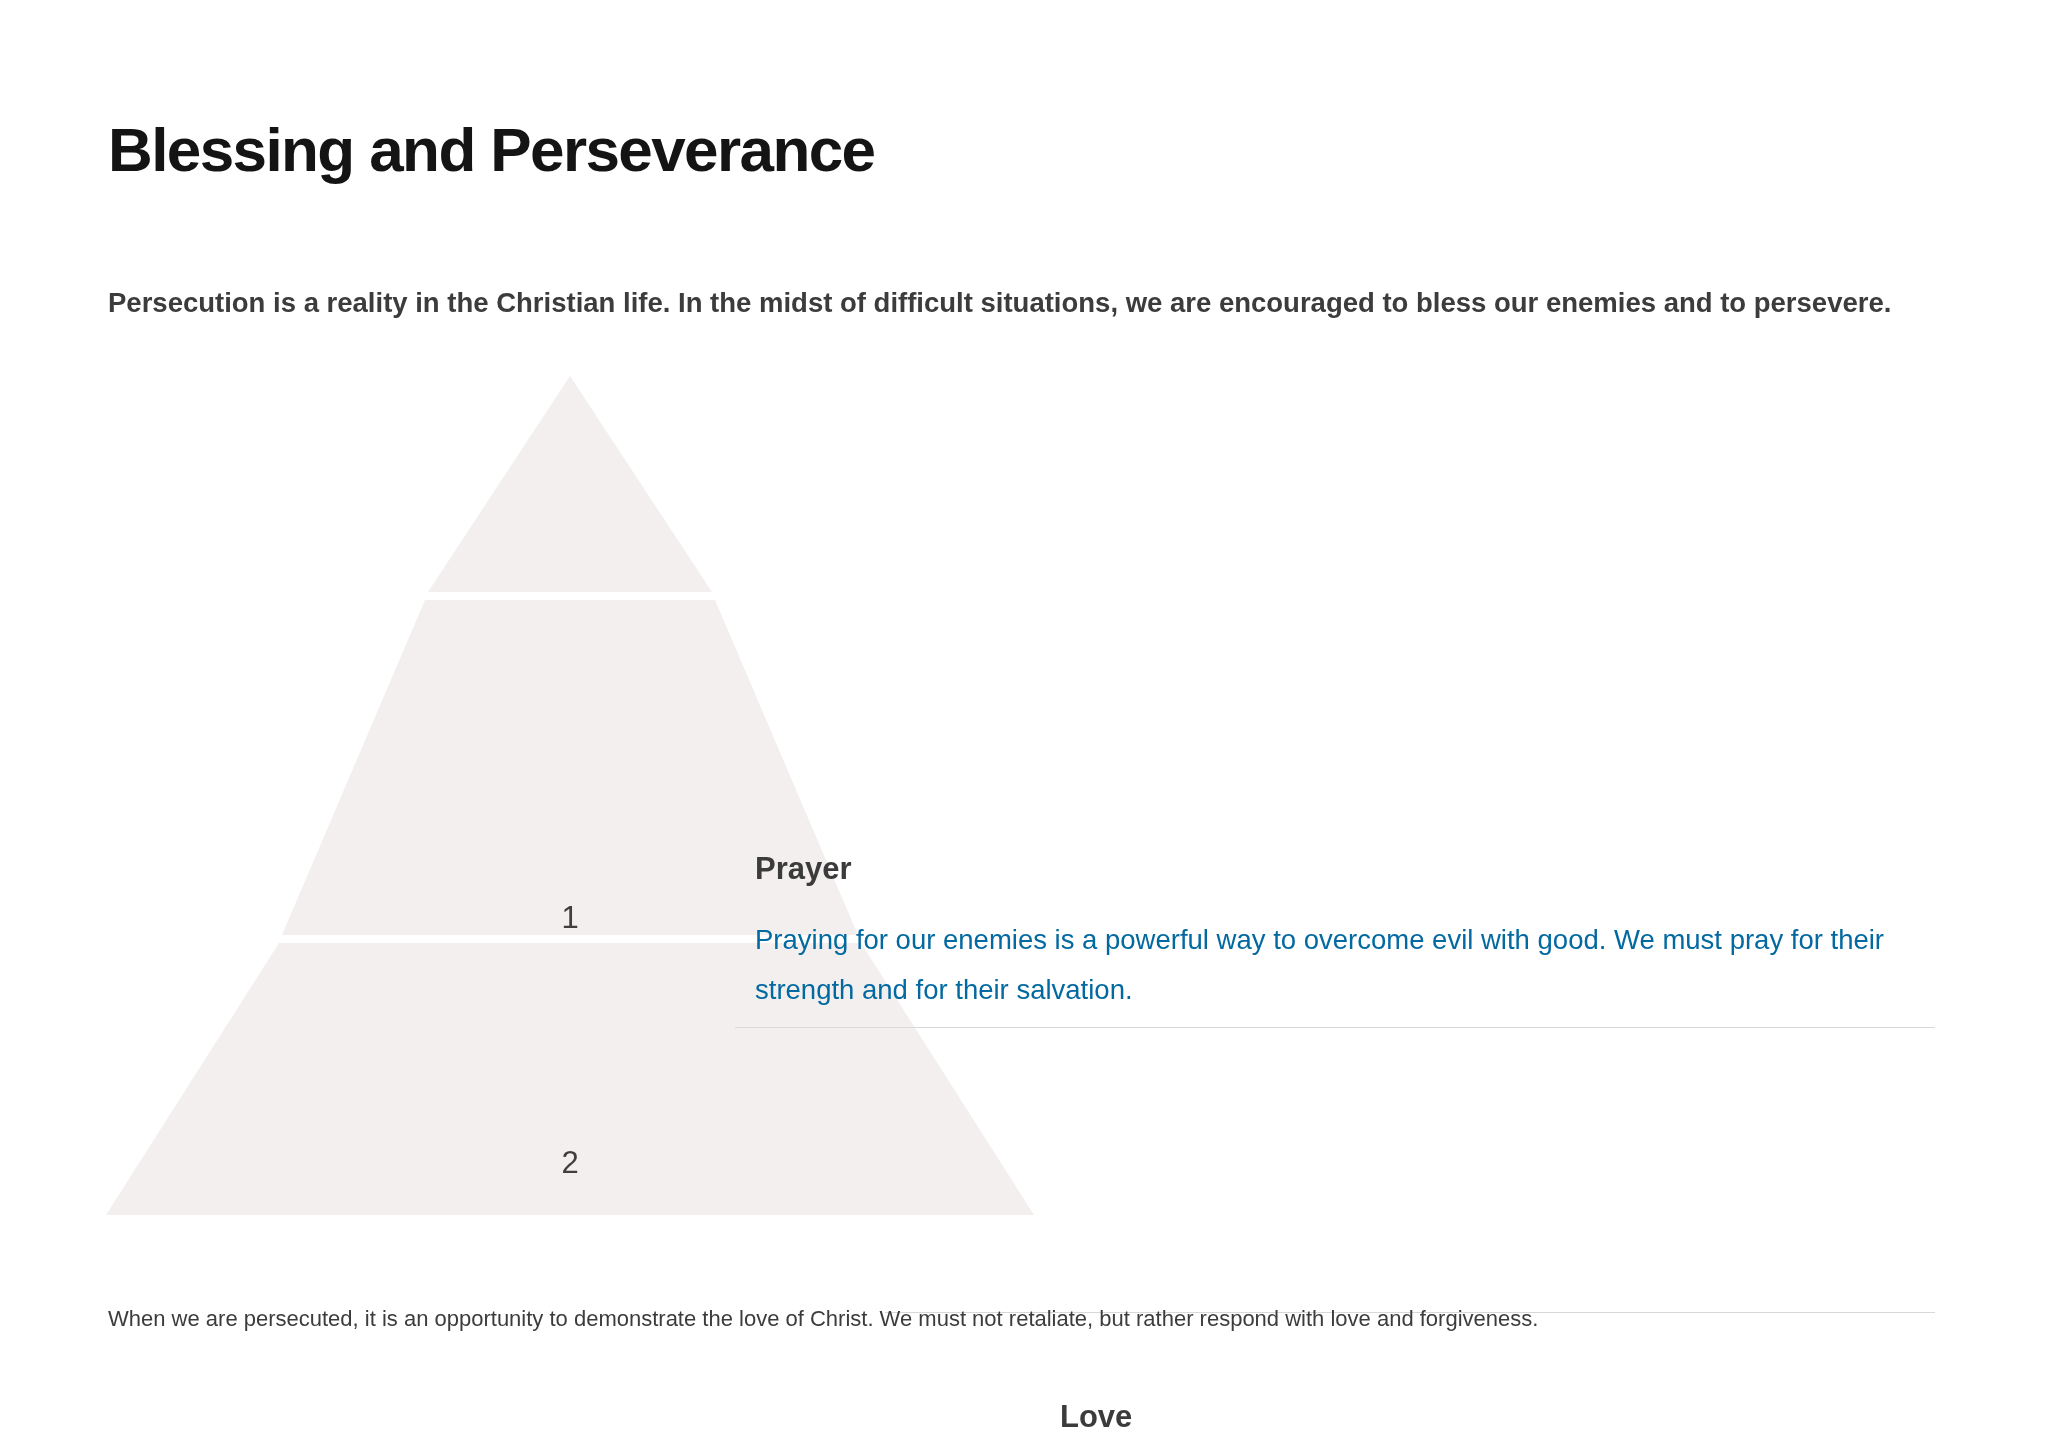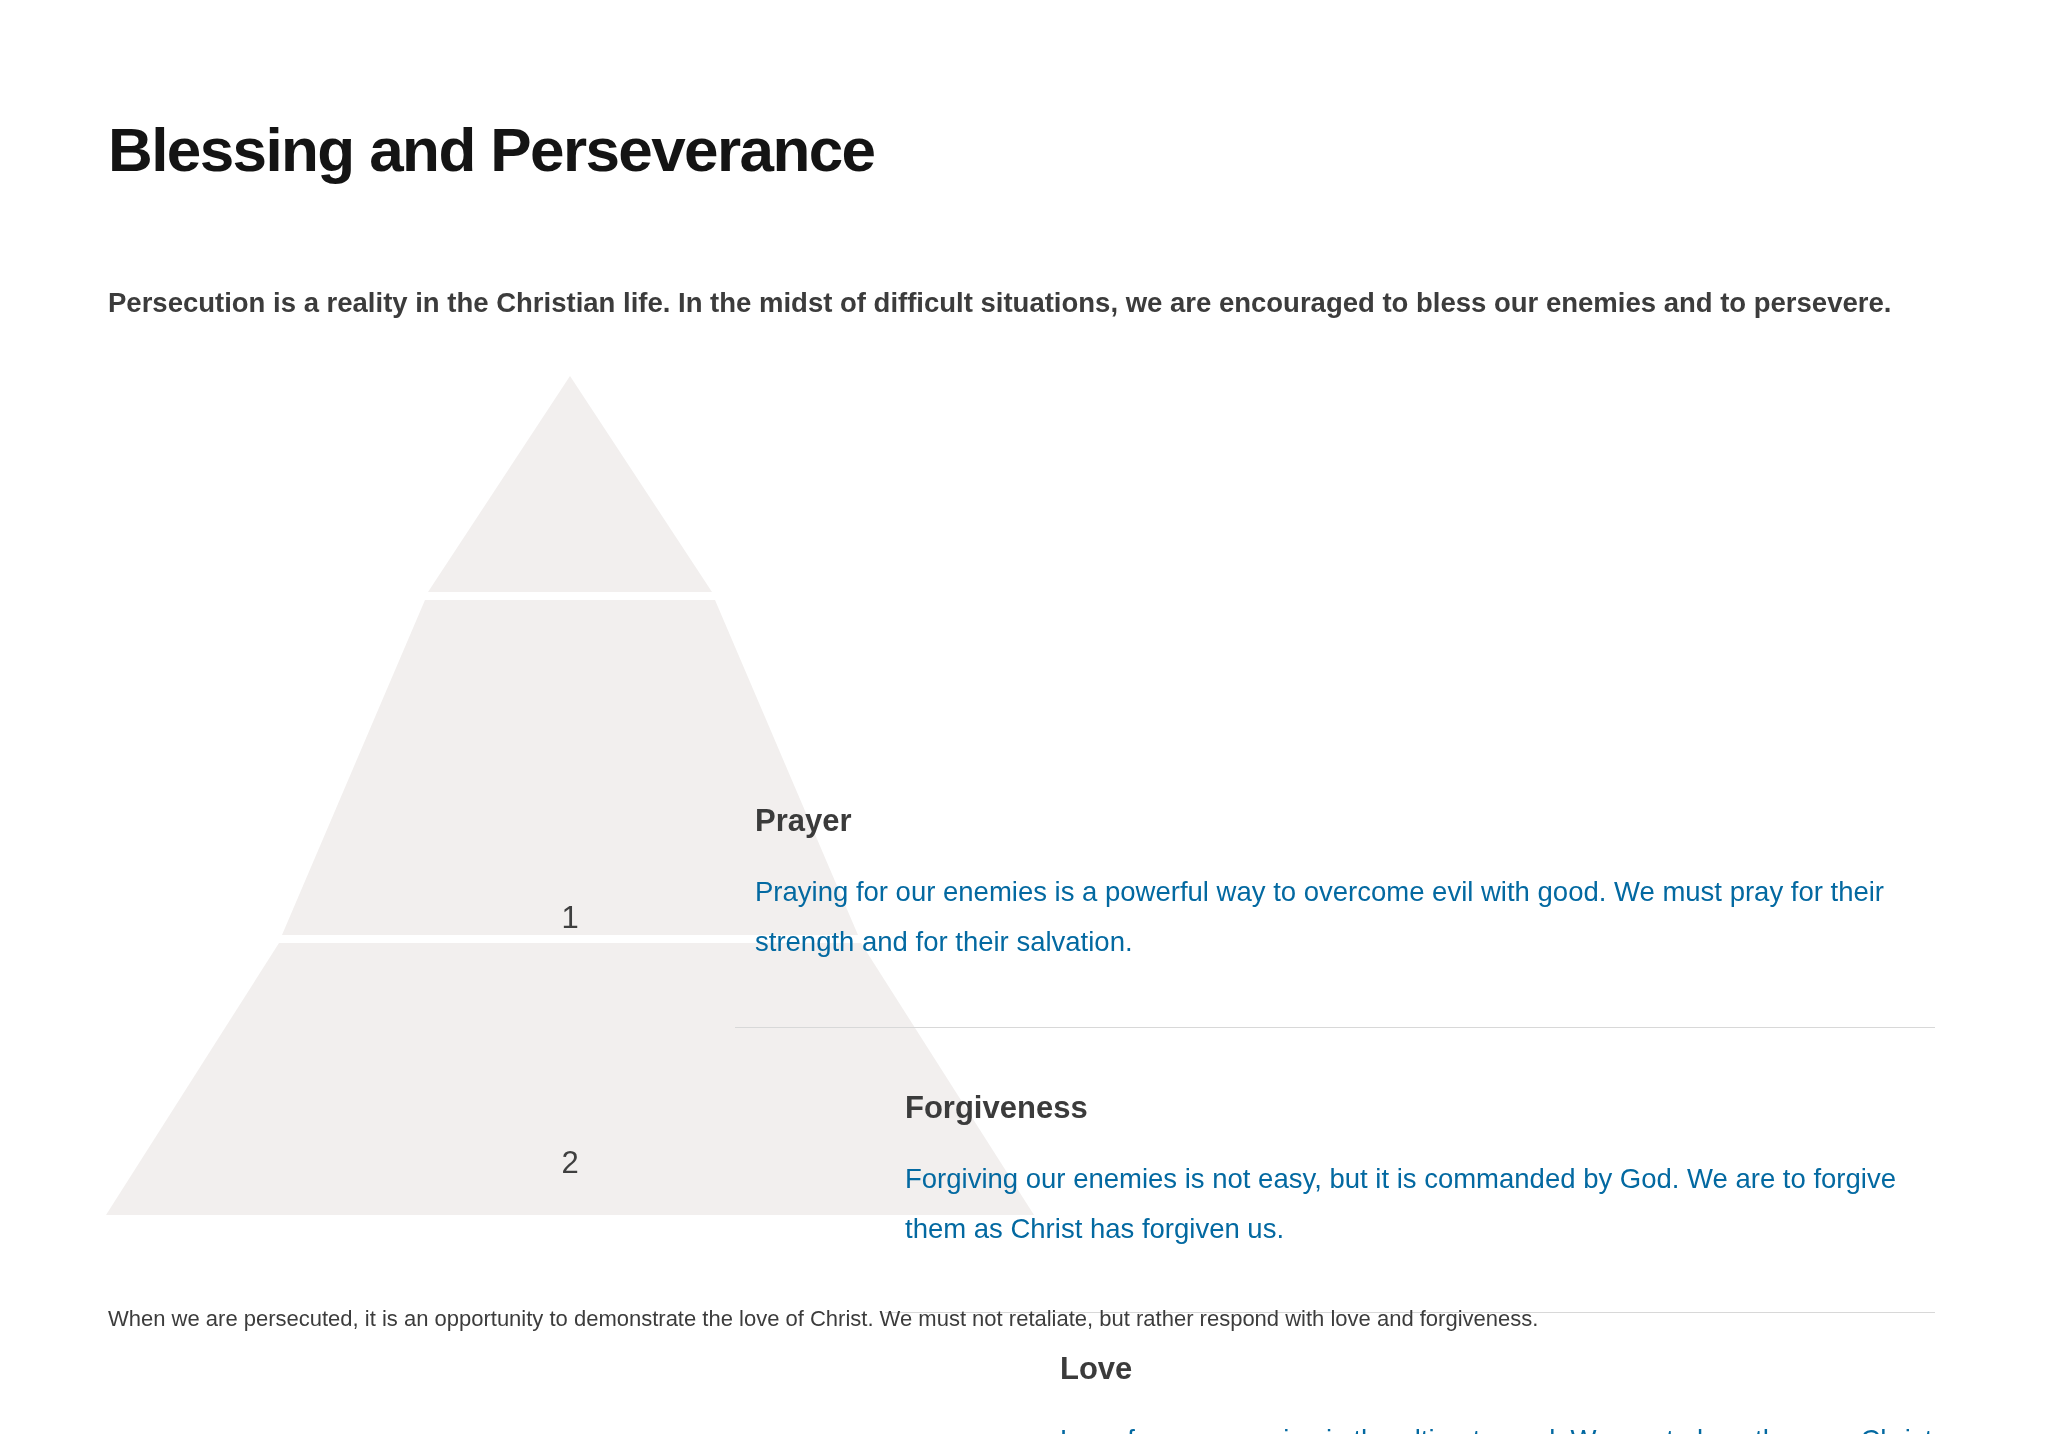--- a/index.html
+++ b/index.html
@@ -80,20 +80,21 @@
   .divider {
     position: absolute;
     height: 1px;
     background: #d8d8d8;
   }
   .divider.d1 { left: 735px; top: 657px; width: 1200px; }
   .divider.d2 { left: 885px; top: 942px; width: 1050px; }
 
   .level-text {
     position: absolute;
+    margin-top: 48px;
   }
   .level-text .level-title {
     font-size: 31px;
     font-weight: 700;
     color: #3b3b3b;
     line-height: 1.2;
     margin: 0 0 28px 0;
   }
   .level-text .level-desc {
     font-size: 27.5px;
@@ -144,24 +145,20 @@
     <div class="level-number n3">3</div>
 
     <div class="divider d1"></div>
     <div class="divider d2"></div>
 
     <div class="level-text t1">
       <div class="level-title">Prayer</div>
       <div class="level-desc">Praying for our enemies is a powerful way to overcome evil with good. We must pray for their strength and for their salvation.</div>
     </div>
 
-    <div class="level-text t2">
-      <div class="level-title">Forgiveness</div>
-      <div class="level-desc">Forgiving our enemies is not easy, but it is commanded by God. We are to forgive them as Christ has forgiven us.</div>
-    </div>
 
     <div class="level-text t3">
       <div class="level-title">Love</div>
       <div class="level-desc">Love for our enemies is the ultimate goal. We are to love them as Christ loved us, even while they are persecuting us.</div>
     </div>
 
   </div>
 
   <p class="outro-paragraph">When we are persecuted, it is an opportunity to demonstrate the love of Christ. We must not retaliate, but rather respond with love and forgiveness.</p>
 

